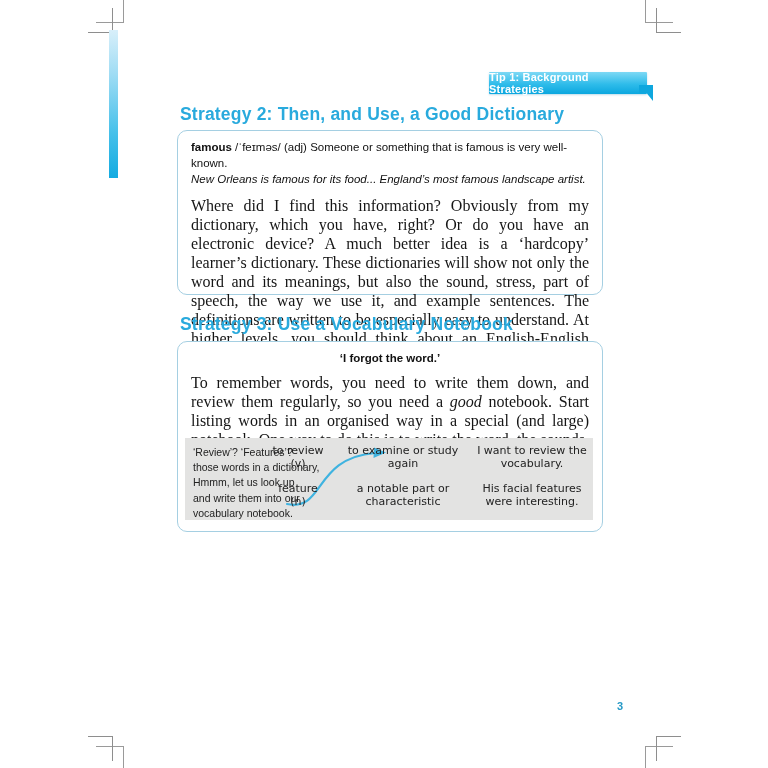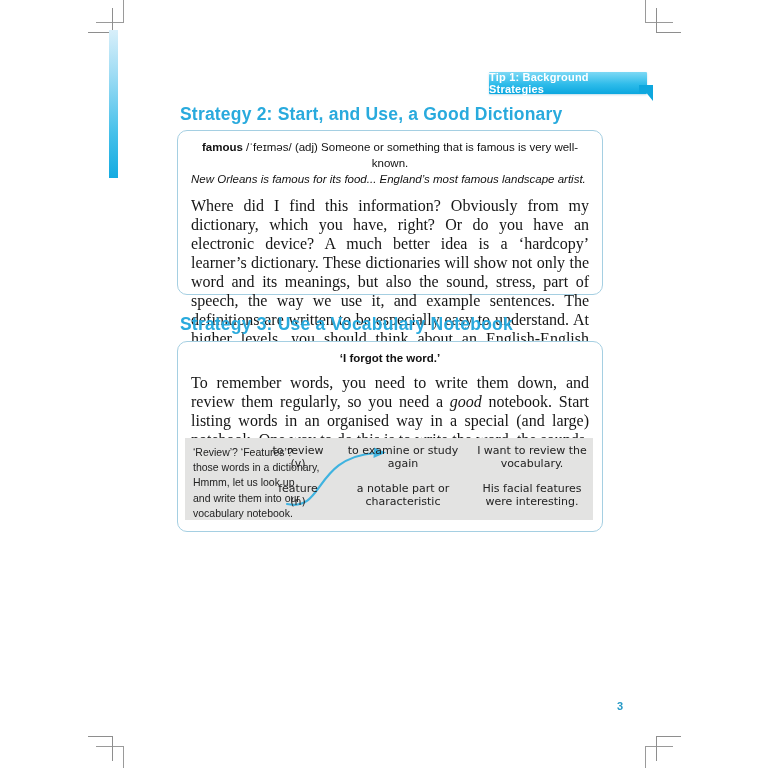--- a/index.html
+++ b/index.html
@@ -47,21 +47,21 @@
   }
   #heading-s2{top:104px;}
   #heading-s3{top:314px;}
   
   .round-box{
     position:absolute;left:177px;width:426px;box-sizing:border-box;
     border:1.5px solid #a5cfe2;border-radius:10px;background:#ffffff;
   }
   #box-s2{top:130px;height:165px;padding:8px 13px 0;}
   #box-s3{top:341px;height:191px;padding:8px 13px 0;}
-  .dict-line{font-size:11.5px;line-height:16px;text-align:center;color:#111;
+  .dict-line{font-size:11.5px;line-height:16px;text-align:left;color:#111;
     font-family:"Liberation Sans",sans-serif;}
   .dict-example{font-size:11.5px;line-height:16px;color:#111;
     font-style:italic;font-family:"Liberation Sans",sans-serif;}
   .body-para{
     margin:9px 0 0;font-family:"Liberation Serif",serif;
     font-size:16px;line-height:19px;color:#151515;text-align:justify;
   }
   .it{font-style:italic;}
   .quote-title{font-size:11.5px;font-weight:bold;text-align:center;color:#111;
     font-family:"Liberation Sans",sans-serif;margin-top:2px;}
@@ -100,21 +100,21 @@
 <div class="crop crop-br-b"></div>
 
 <div class="side-bar"></div>
 
 <div class="tab">
   <span class="tab-label">Tip 1: Background Strategies</span>
 </div>
 <div class="tab-tail"></div>
 <div class="tab-tail2"></div>
 
-<h1 id="heading-s2" class="strategy-heading">Strategy 2: Start, and Use, a Good Dictionary</h1>
+<h1 id="heading-s2" class="strategy-heading">Strategy 2: Then, and Use, a Good Dictionary</h1>
 
 <div id="box-s2" class="round-box">
   <div class="dict-line">
     <b>famous</b><span> /ˈfeɪməs/ (adj) Someone or something that is famous is very well-known.</span>
   </div>
   <div class="dict-example">New Orleans is famous for its food... England’s most famous landscape artist.</div>
   <p class="body-para">Where did I find this information? Obviously from my dictionary, which you have, right? Or do you have an electronic device? A much better idea is a ‘hardcopy’ learner’s dictionary. These dictionaries will show not only the word and its meanings, but also the sound, stress, part of speech, the way we use it, and example sentences. The definitions are written to be especially easy to understand. At higher levels, you should think about an English-English dictionary.</p>
   <p class="body-para"><span>If you </span><span class="it">are</span><span> serious about preparing for IELTS, you should have a good learner’s dictionary, </span><span class="it">and</span><span> you should use it regularly.</span></p>
 </div>
 

